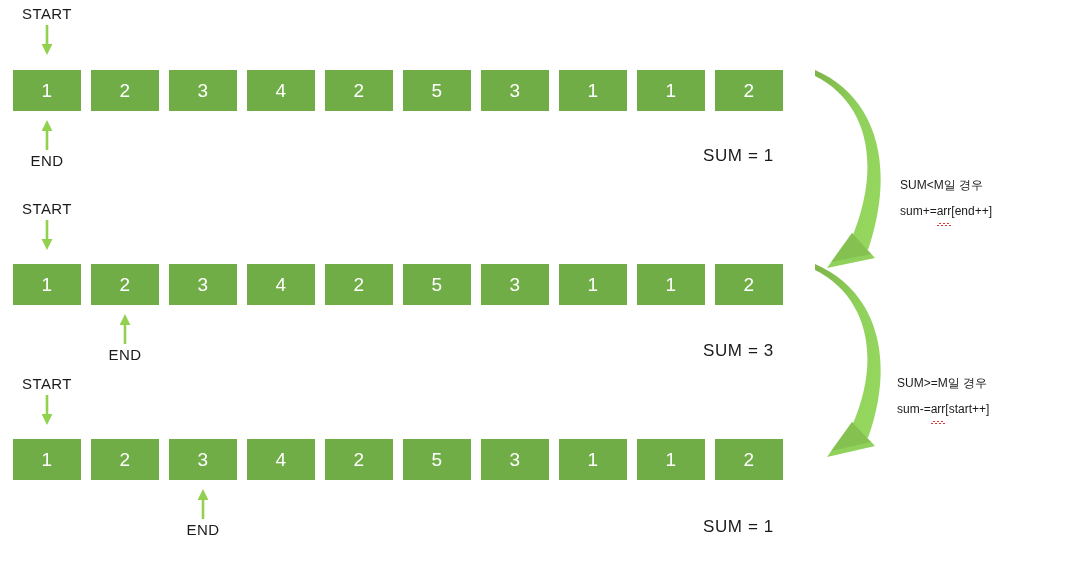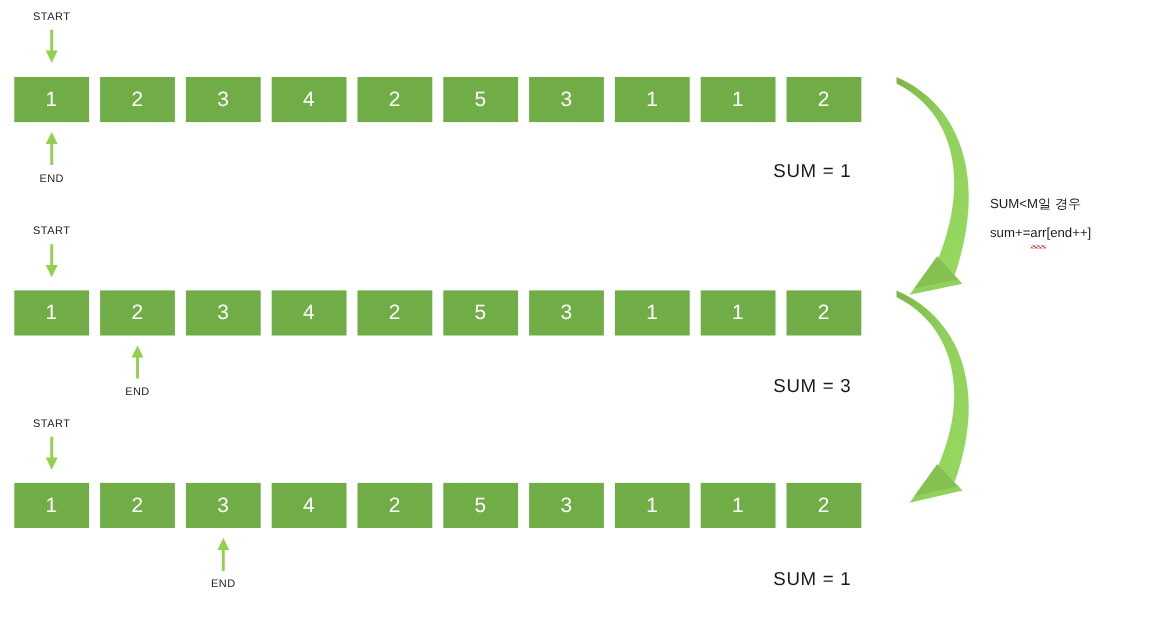--- a/index.html
+++ b/index.html
@@ -45,21 +45,21 @@
   }
 
   
   .ptr {
     position: absolute;
     width: 120px;
     text-align: center;
     pointer-events: none;
   }
   .ptr-label {
-    font-size: 10px;
+    font-size: 15px;
     color: #1a1a1a;
     letter-spacing: 0.4px;
     line-height: 18px;
     white-space: nowrap;
   }
   .ptr-arrow {
     width: 120px;
     height: 34px;
     display: block;
   }
@@ -238,14 +238,18 @@
              Z" fill="url(#gradBot)"></path>
     <polygon points="47,160 70,184 22,195" fill="#8FD15B"></polygon>
     <polygon points="47,160 66,180 26,189" fill="#7EB448" opacity="0.55"></polygon>
   </svg>
 
   <div class="note" style="left:900px; top:172px;">
     <span class="line">SUM&lt;M일 경우</span>
     <span class="line"><span>sum+=</span><span class="squiggle">arr</span><span>[end++]</span></span>
   </div>
 
+  <div class="note" style="left:897px; top:370px;">
+    <span class="line">SUM&gt;=M일 경우</span>
+    <span class="line"><span>sum-=</span><span class="squiggle">arr</span><span>[start++]</span></span>
+  </div>
 
 </div>
 
 </body></html>

